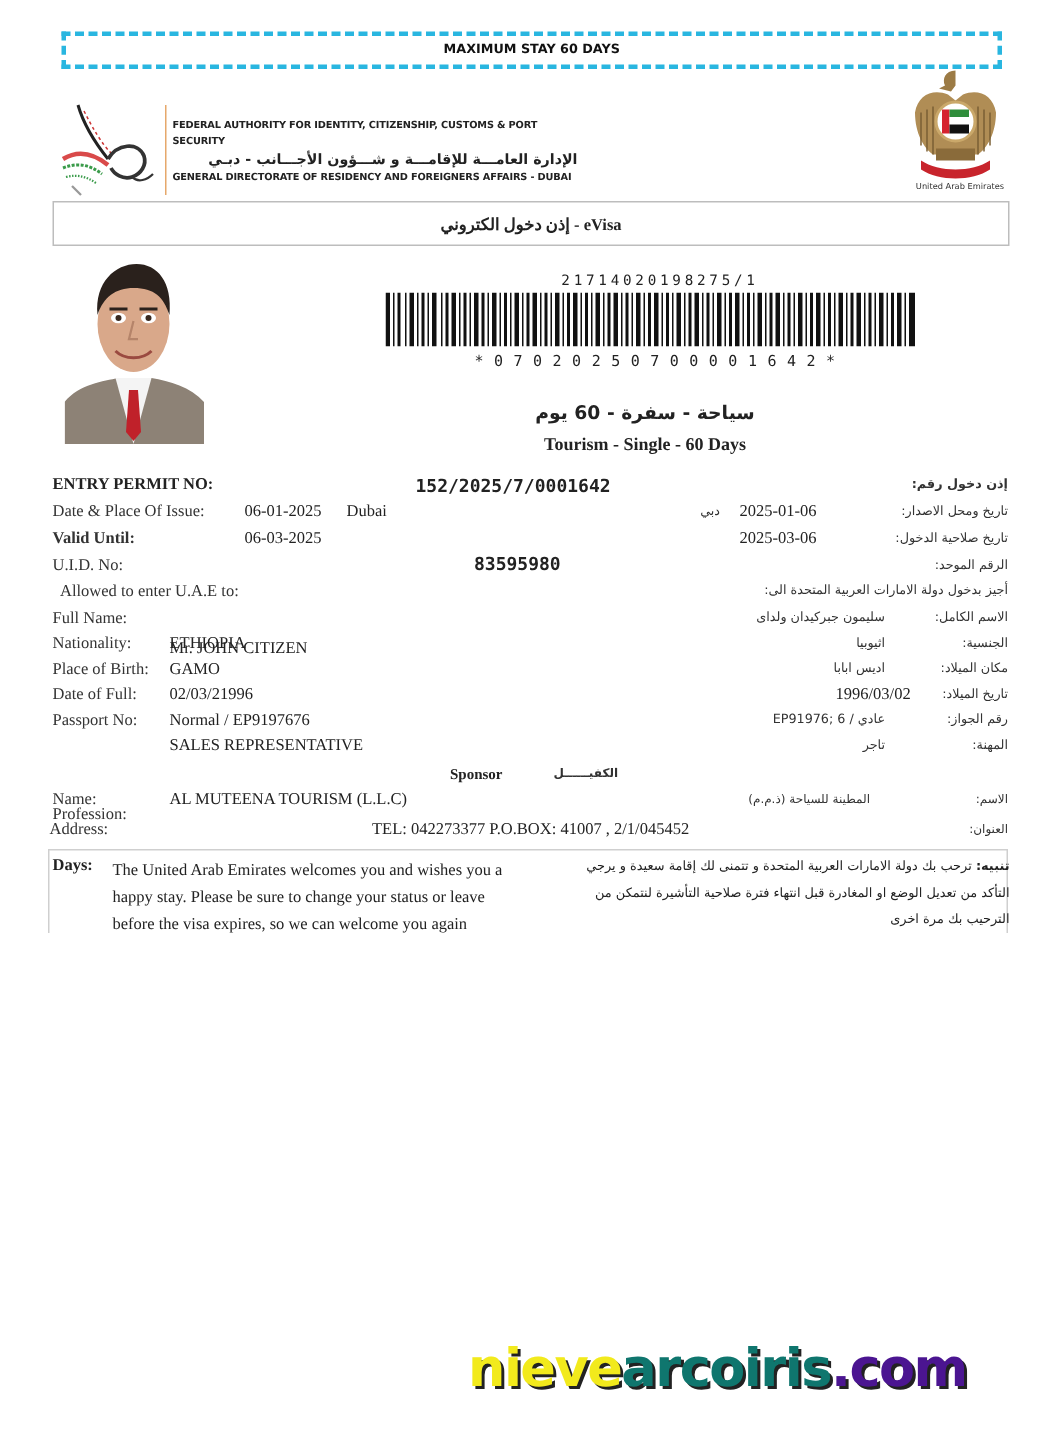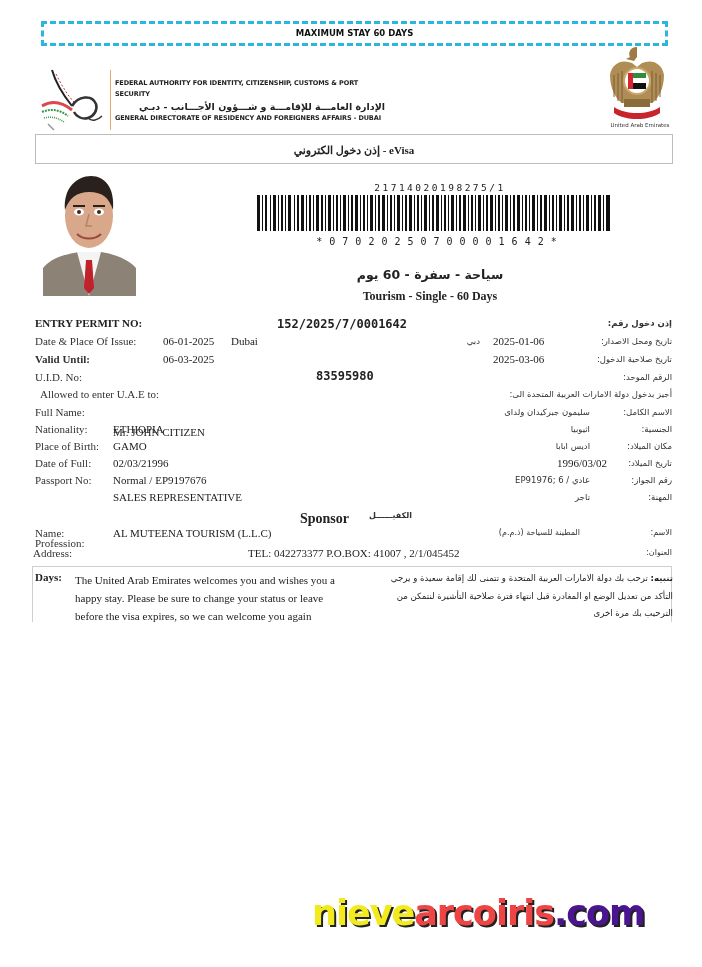--- a/index.html
+++ b/index.html
@@ -33,21 +33,21 @@
   .ar-l { font-family: "DejaVu Sans", sans-serif; font-size: 8.5px; direction: rtl; text-align: right; color: #333; }
   .ar-v { font-family: "DejaVu Sans", sans-serif; font-size: 8.5px; direction: rtl; text-align: right; color: #333; }
   .mono-big { font-family: "DejaVu Sans Mono", monospace; font-weight: bold; font-size: 12px; color: #222; }
   .note-box { left: 32px; top: 566px; width: 640px; height: 56px; border-top: 1px solid #cfcfcf; border-left: 1px solid #cfcfcf; border-right: 1px solid #cfcfcf; }
   .note-label { left: 35px; top: 571px; font-weight: bold; font-size: 11px; }
   .note-en { left: 75px; top: 571px; width: 275px; font-size: 11px; line-height: 18px; color: #222; }
   .note-ar { left: 380px; top: 570px; width: 293px; font-family: "DejaVu Sans", sans-serif; font-size: 8.6px; line-height: 17.5px; direction: rtl; text-align: right; color: #222; }
   .note-ar b { font-weight: bold; }
   .watermark { left: 312px; top: 893px; font-family: "DejaVu Sans", sans-serif; font-weight: bold; font-size: 35px; letter-spacing: -1px; line-height: 40px; text-shadow: 2px 2px 0 #222; }
   .wm-1 { color: #f2ea1c; }
-  .wm-2 { color: #ef4444; }
+  .wm-2 { color: #0f766e; }
   .wm-3 { color: #4b1591; }
 </style>
 </head>
 <body>
 
 <div class="abs banner">MAXIMUM STAY 60 DAYS</div>
 
 <div class="abs logo-left">
   <svg width="70" height="66" viewBox="0 0 70 66">
     <path d="M14 4 C18 18 26 30 34 40" stroke="#222" stroke-width="2" fill="none"></path>
@@ -252,21 +252,21 @@
 <div class="abs lbl" style="left:35px;top:474px;">Passport No:</div>
 <div class="abs val" style="left:113px;top:474px;">Normal / EP9197676</div>
 <div class="abs ar-v" style="left:470px;top:475px;width:120px;">عادي / EP91976; 6</div>
 <div class="abs ar-l" style="left:600px;top:475px;width:72px;">رقم الجواز:</div>
 
 <div class="abs lbl" style="left:35px;top:491px;margin-top:46px;">Profession:</div>
 <div class="abs val" style="left:113px;top:491px;">SALES REPRESENTATIVE</div>
 <div class="abs ar-v" style="left:480px;top:492px;width:110px;">تاجر</div>
 <div class="abs ar-l" style="left:600px;top:492px;width:72px;">المهنة:</div>
 
-<div class="abs" style="left:300px;top:511px;font-weight:bold;font-size:14px;">Sponsor</div>
+<div class="abs" style="left:300px;top:511px;font-weight:bold;font-size:10px;">Sponsor</div>
 <div class="abs ar-l" style="left:360px;top:511px;width:52px;font-weight:bold;font-size:8px;">الكفيــــــل</div>
 <div class="abs lbl" style="left:35px;top:527px;">Name:</div>
 <div class="abs val" style="left:113px;top:527px;">AL MUTEENA TOURISM (L.L.C)</div>
 <div class="abs ar-v" style="left:470px;top:528px;width:110px;font-size:8px;">المطينة للسياحة (ذ.م.م)</div>
 <div class="abs ar-l" style="left:620px;top:528px;width:52px;font-size:8px;">الاسم:</div>
 
 <div class="abs lbl" style="left:33px;top:547px;">Address:</div>
 <div class="abs val" style="left:248px;top:547px;">TEL: 042273377 P.O.BOX: 41007 , 2/1/045452</div>
 <div class="abs ar-l" style="left:620px;top:548px;width:52px;font-size:8px;">العنوان:</div>
 

